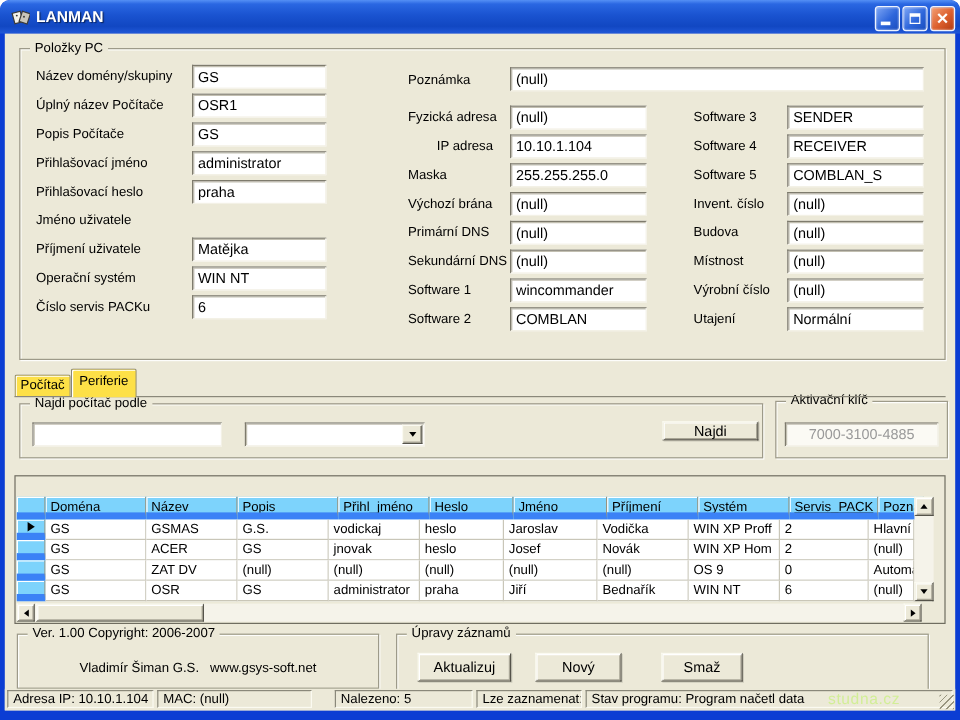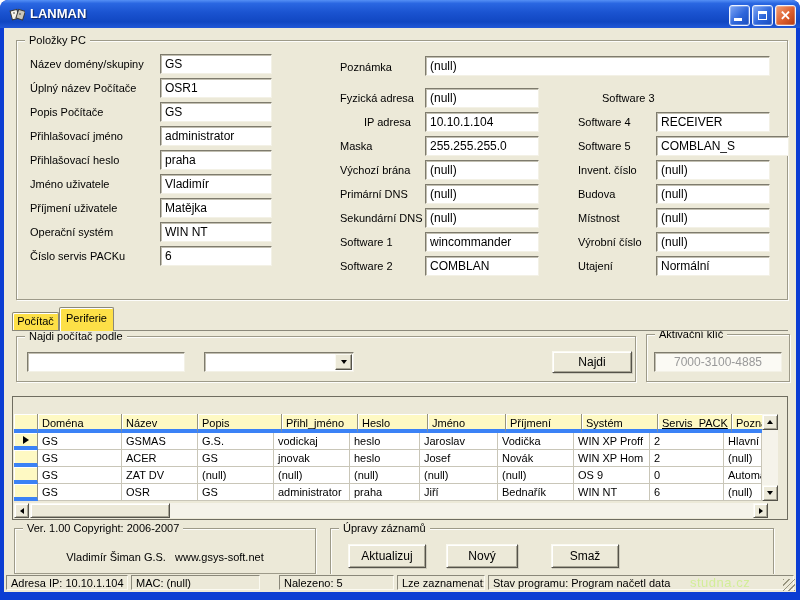--- a/index.html
+++ b/index.html
@@ -38,21 +38,21 @@
     display:flex;align-items:center;justify-content:center}
 
   .tab{position:absolute;background:#fde047;border:1px solid #8a887a;border-bottom:none;border-radius:2px 2px 0 0;
     text-align:center;box-shadow:inset 1px 1px 0 #fff}
   .tab-line{position:absolute;height:1px;background:#8a887a}
 
   .panel{position:absolute;border:1px solid #6f6d60;background:#ECE9D8}
   .grid-caption{position:absolute;background:#0D47D9;color:#fff;font-weight:bold;font-size:12px;line-height:17px;padding-left:6px;overflow:hidden}
   .grid-table{position:absolute;background:#fff}
   .g-row{display:flex}
-  .g-hcell,.g-sel{background:#fef9c3;border-right:1px solid #97947f;border-bottom:4px solid #3b82f6;
+  .g-hcell,.g-sel{background:#7dd3fc;border-right:1px solid #97947f;border-bottom:6px solid #3b82f6;
     box-shadow:inset 1px 1px 0 #fff;overflow:hidden;white-space:nowrap;padding:0 4px;flex:0 0 auto}
   .g-hcell{height:19px;line-height:18px}
   .g-sel{height:17px;display:flex;align-items:center;justify-content:center;padding:0}
   .g-cell{background:#fff;border-right:1px solid #c9c6b8;border-bottom:1px solid #c9c6b8;
     height:17px;line-height:16px;overflow:hidden;white-space:nowrap;padding:0 4px;flex:0 0 auto}
 
   .sb-track{position:absolute;background:#f5f3ea}
   .sb-btn{position:absolute;background:#ECE9D8;border:1px solid;border-color:#fbfaf1 #55534a #55534a #fbfaf1;
     box-shadow:inset 1px 1px 0 #fff,inset -1px -1px 0 #a9a696;display:flex;align-items:center;justify-content:center}
   .sb-thumb{position:absolute;background:#ECE9D8;border:1px solid;border-color:#fbfaf1 #55534a #55534a #fbfaf1;
@@ -113,21 +113,20 @@
       <input class="xp-input" value="GS" style="left: 130px; top: 0px; width: 112px;">
       <div class="field-label" style="left: 0px; top: 28px;">Úplný název Počítače</div>
       <input class="xp-input" value="OSR1" style="left: 130px; top: 24px; width: 112px;">
       <div class="field-label" style="left: 0px; top: 52px;">Popis Počítače</div>
       <input class="xp-input" value="GS" style="left: 130px; top: 48px; width: 112px;">
       <div class="field-label" style="left: 0px; top: 76px;">Přihlašovací jméno</div>
       <input class="xp-input" value="administrator" style="left: 130px; top: 72px; width: 112px;">
       <div class="field-label" style="left: 0px; top: 100px;">Přihlašovací heslo</div>
       <input class="xp-input" value="praha" style="left: 130px; top: 96px; width: 112px;">
       <div class="field-label" style="left: 0px; top: 124px;">Jméno uživatele</div>
-      <input class="xp-input" value="Vladimír" style="left: 130px; top: 120px; width: 112px;">
       <div class="field-label" style="left: 0px; top: 148px;">Příjmení uživatele</div>
       <input class="xp-input" value="Matějka" style="left: 130px; top: 144px; width: 112px;">
       <div class="field-label" style="left: 0px; top: 172px;">Operační systém</div>
       <input class="xp-input" value="WIN NT" style="left: 130px; top: 168px; width: 112px;">
       <div class="field-label" style="left: 0px; top: 196px;">Číslo servis PACKu</div>
       <input class="xp-input" value="6" style="left: 130px; top: 192px; width: 112px;">
     </div>
   <div id="fields-mid" style="position:absolute;left:340px;top:88px;width:205px;height:192px">
       <div class="field-label" style="left: 0px; top: 4px;">Fyzická adresa</div>
       <input class="xp-input" value="(null)" style="left: 85px; top: 0px; width: 114px;">
@@ -140,25 +139,26 @@
       <div class="field-label" style="left: 0px; top: 100px;">Primární DNS</div>
       <input class="xp-input" value="(null)" style="left: 85px; top: 96px; width: 114px;">
       <div class="field-label" style="left: 0px; top: 124px;">Sekundární DNS</div>
       <input class="xp-input" value="(null)" style="left: 85px; top: 120px; width: 114px;">
       <div class="field-label" style="left: 0px; top: 148px;">Software 1</div>
       <input class="xp-input" value="wincommander" style="left: 85px; top: 144px; width: 114px;">
       <div class="field-label" style="left: 0px; top: 172px;">Software 2</div>
       <input class="xp-input" value="COMBLAN" style="left: 85px; top: 168px; width: 114px;">
     </div>
   <div id="fields-right" style="position:absolute;left:578px;top:88px;width:195px;height:192px">
-      <div class="field-label" style="left: 0px; top: 4px; margin-left: 24px;">Software 3</div>
+      <div class="field-label" style="left: 0px; top: 4px;">Software 3</div>
+      <input class="xp-input" value="SENDER" style="left: 78px; top: 0px; width: 114px;">
       <div class="field-label" style="left: 0px; top: 28px;">Software 4</div>
       <input class="xp-input" value="RECEIVER" style="left: 78px; top: 24px; width: 114px;">
       <div class="field-label" style="left: 0px; top: 52px;">Software 5</div>
-      <input class="xp-input" value="COMBLAN_S" style="left: 78px; top: 48px; width: 133px;">
+      <input class="xp-input" value="COMBLAN_S" style="left: 78px; top: 48px; width: 114px;">
       <div class="field-label" style="left: 0px; top: 76px;">Invent. číslo</div>
       <input class="xp-input" value="(null)" style="left: 78px; top: 72px; width: 114px;">
       <div class="field-label" style="left: 0px; top: 100px;">Budova</div>
       <input class="xp-input" value="(null)" style="left: 78px; top: 96px; width: 114px;">
       <div class="field-label" style="left: 0px; top: 124px;">Místnost</div>
       <input class="xp-input" value="(null)" style="left: 78px; top: 120px; width: 114px;">
       <div class="field-label" style="left: 0px; top: 148px;">Výrobní číslo</div>
       <input class="xp-input" value="(null)" style="left: 78px; top: 144px; width: 114px;">
       <div class="field-label" style="left: 0px; top: 172px;">Utajení</div>
       <input class="xp-input" value="Normální" style="left: 78px; top: 168px; width: 114px;">
@@ -170,21 +170,21 @@
 
   <div class="groupbox" style="left:16px;top:336px;width:620px;height:46px">
     <span class="gb-label">Najdi počítač podle</span>
   </div>
   <input class="xp-input" style="left: 27px; top: 352px; width: 158px;">
   <div class="combo" style="left:204px;top:352px;width:150px;height:20px">
     <div class="combo-btn">
         <span class="tri-down"></span>
       </div>
   </div>
-  <button class="xp-btn" style="left:552px;top:351px;width:80px;height:22px">Najdi</button>
+  <button class="xp-btn" style="left:552px;top:351px;width:80px;height:16px">Najdi</button>
 
   <div class="groupbox" style="left:646px;top:334px;width:144px;height:48px">
     <span class="gb-label">Aktivační klíč</span>
   </div>
   <input class="xp-input disabled" disabled="" style="left: 654px; top: 352px; width: 128px;" value="7000-3100-4885">
 
   <div class="panel" style="left:12px;top:396px;width:776px;height:124px"></div>
   <div class="grid-table" id="grid-table" style="left:14px;top:414px;width:748px;height:87px">
       <div class="g-row">
         <div class="g-hcell" style="width: 24px;"></div>

